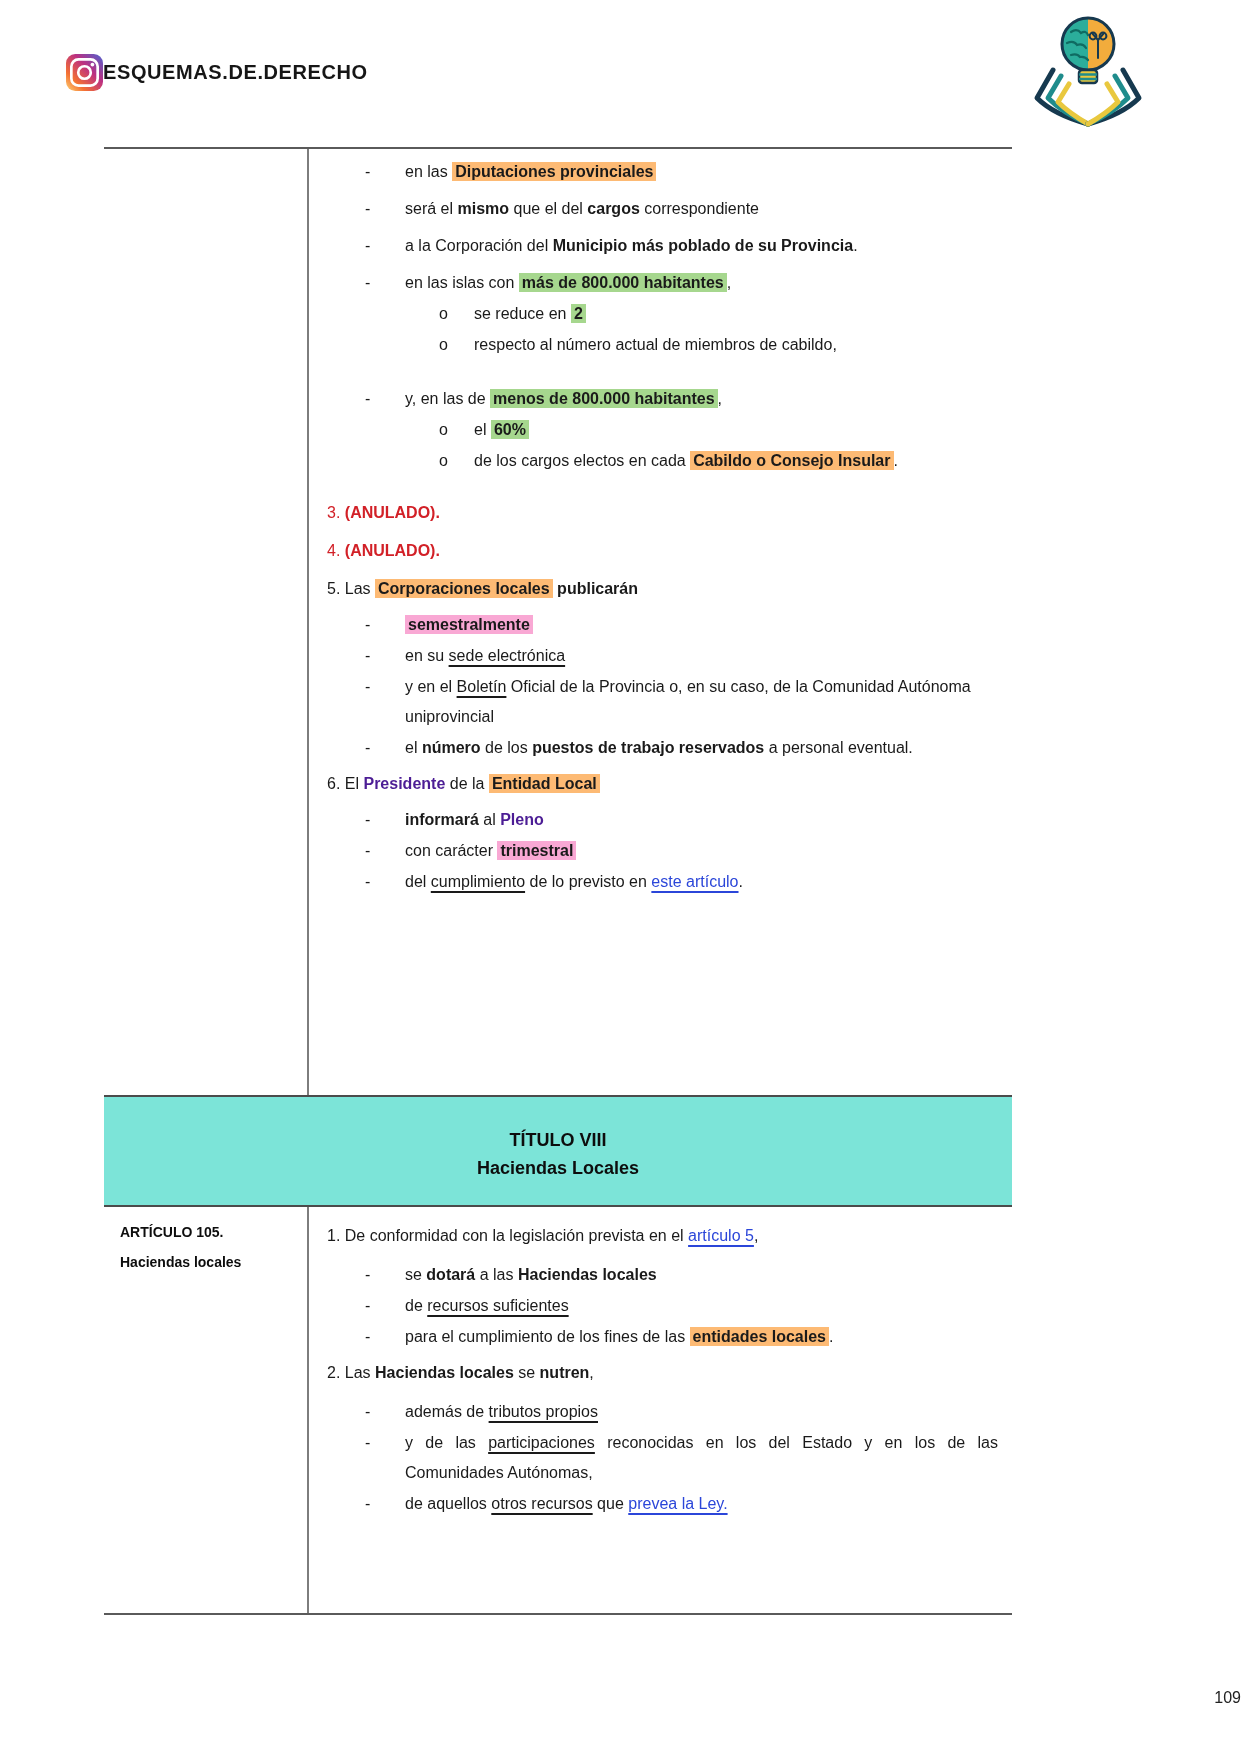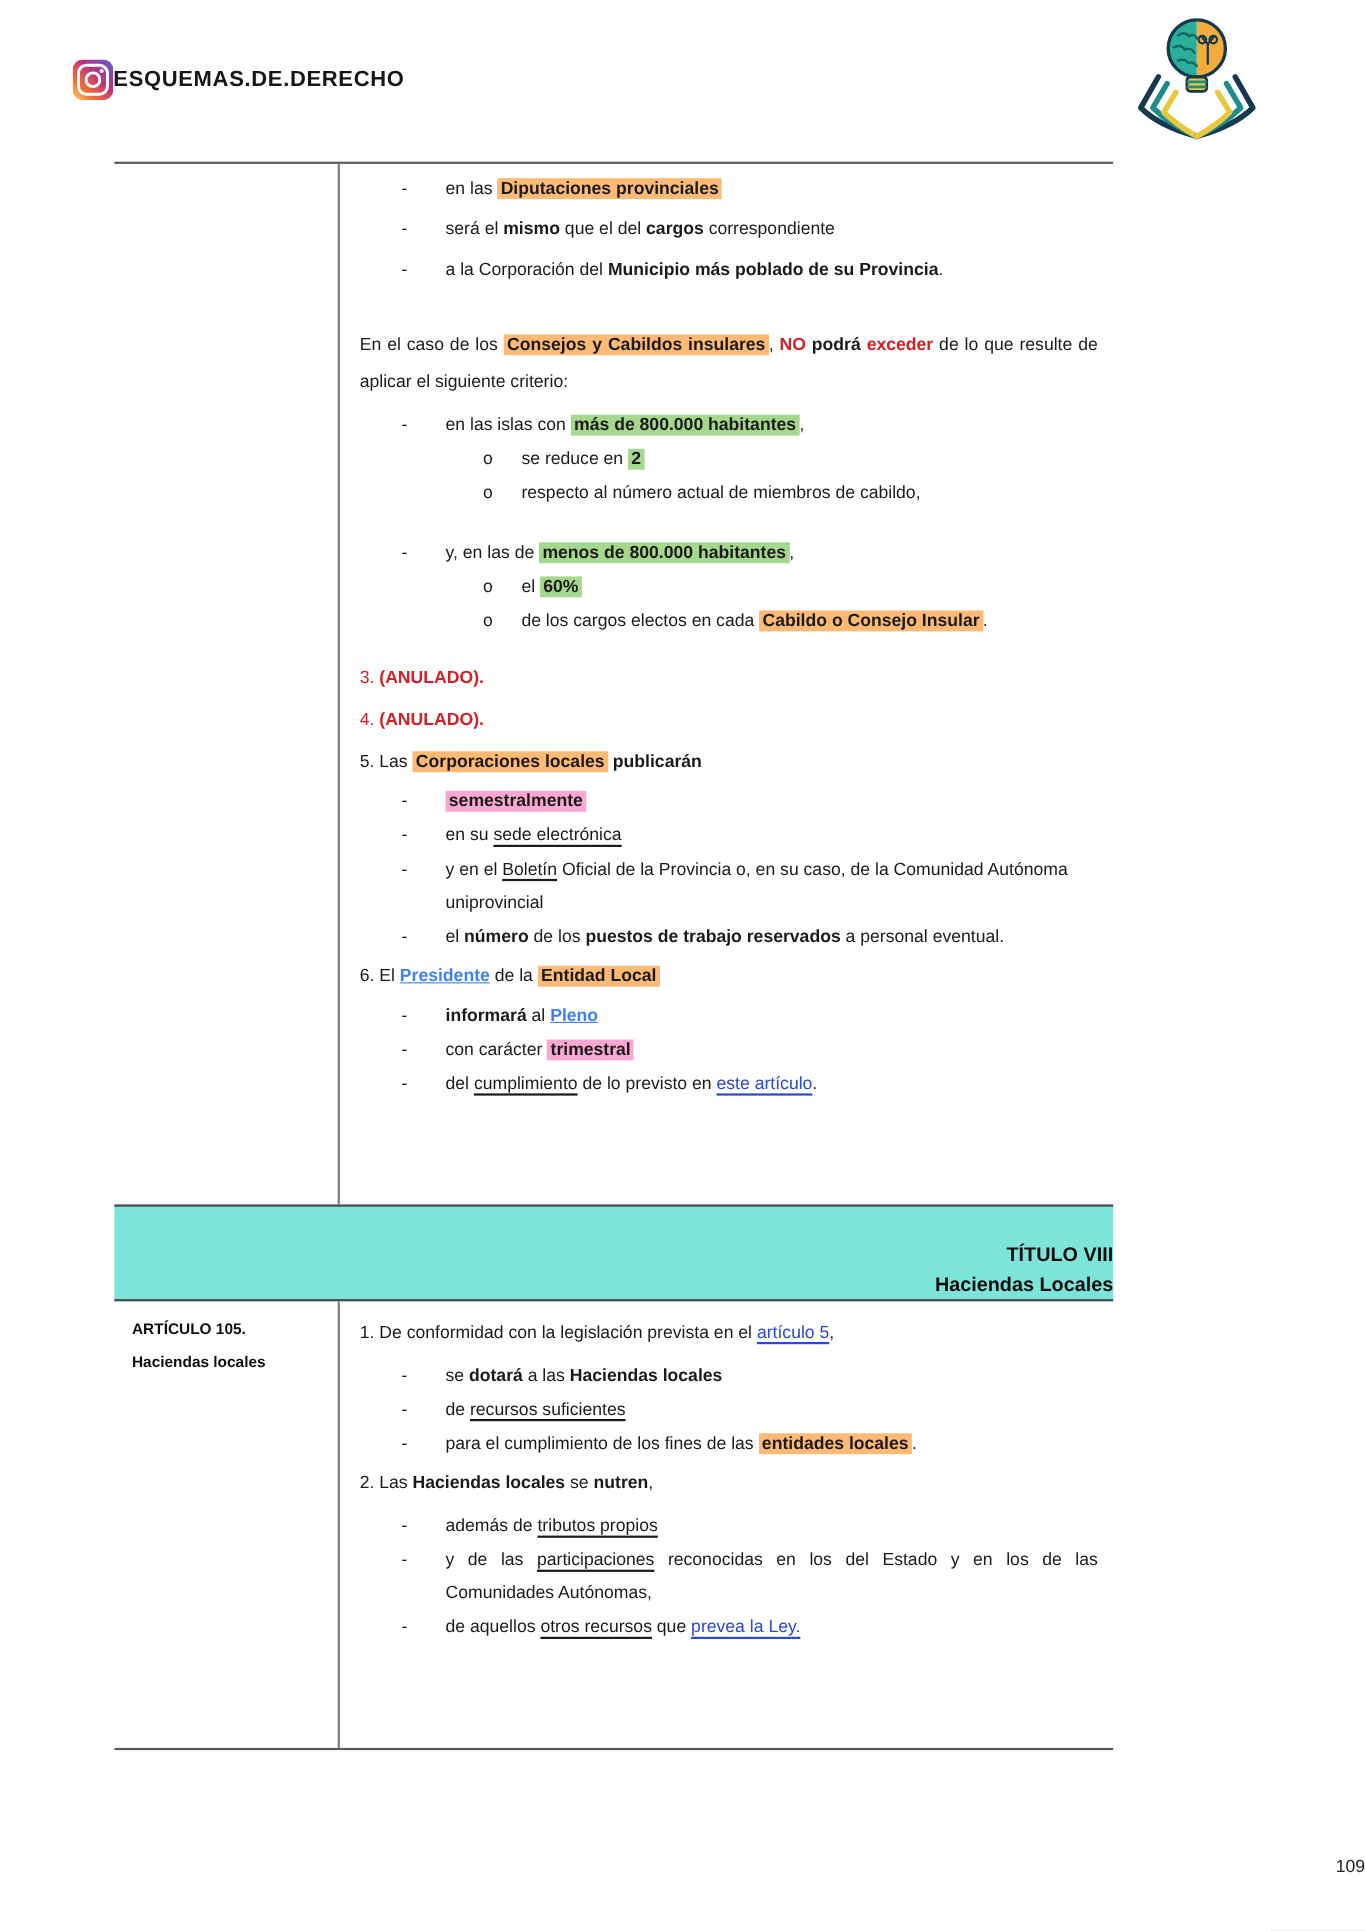--- a/index.html
+++ b/index.html
@@ -13,22 +13,22 @@
   .logo{position:absolute;left:1026px;top:10px;width:124px;height:126px;}
 
   
   .tbl{position:absolute;left:104px;top:147px;width:908px;}
   .row{display:flex;box-sizing:border-box;}
   .row1{height:948px;border-top:2px solid #5a5a5a;}
   .row2{height:408px;border-bottom:2px solid #5a5a5a;}
   .cell-l{width:205px;flex:0 0 auto;border-right:2px solid #7d7d7d;box-sizing:border-box;
           padding:10px 8px 0 16px;overflow:hidden;}
   .cell-r{flex:1;box-sizing:border-box;padding:8px 8px 0 18px;overflow:hidden;font-size:16px;}
-  .band{height:88px;background:#7CE4D8;border-top:2px solid #4b4b4b;border-bottom:2px solid #4b4b4b;
-        box-sizing:border-box;text-align:right;padding-top:29px;}
+  .band{height:112px;background:#7CE4D8;border-top:2px solid #4b4b4b;border-bottom:2px solid #4b4b4b;
+        box-sizing:border-box;text-align:center;padding-top:29px;}
   .band-line{font-weight:bold;font-size:18px;line-height:28px;color:#0d0d0d;}
   .art-label{font-weight:bold;font-size:14px;line-height:30px;color:#0d0d0d;}
 
   
   .blk{margin:0 0 1px 0;}
   .p{line-height:34px;margin-top:4px;margin-bottom:4px;}
   .li1,.li2{display:flex;line-height:30px;margin-bottom:1px;}
   .li1{margin-left:38px;}
   .li1 > .bullet{width:40px;flex:0 0 auto;}
   .li2{margin-left:112px;}
@@ -38,21 +38,21 @@
   .p.just{text-align:justify;}
   .sp-sm{margin-top:7px;}
   .sp-md{margin-top:20px;}
   .sp-lg{margin-top:24px;}
   .sp-xl{margin-top:36px;}
 
   
   .b{font-weight:bold;}
   .u{text-decoration:underline;text-underline-offset:4px;text-decoration-thickness:1.5px;}
   .red{color:#D22027;}
-  .sb{color:#3b82f6;text-decoration:underline;}
+  .sb{color:#4c1d95;}
   .link{color:#2B46D9;text-decoration:underline;text-underline-offset:4px;
         text-decoration-thickness:1.5px;cursor:pointer;}
   .ht{background:#fdba74;padding:1px 3px;}
   .hg{background:#A6D78E;padding:1px 3px;}
   .hy{background:#f9a8d4;padding:1px 3px;}
 
   
   .footer{position:absolute;left:0;top:1689px;width:100%;text-align:right;
           font-size:16px;color:#222;}
 </style>
@@ -125,23 +125,20 @@
             <span class="runs"><span>en las </span><span class="b ht">Diputaciones provinciales</span></span>
           </div>
           <div class="blk li1 sp-sm">
             <span class="bullet">-</span>
             <span class="runs"><span>será el </span><span class="b">mismo</span><span> que el del </span><span class="b">cargos</span><span> correspondiente</span></span>
           </div>
           <div class="blk li1 sp-sm">
             <span class="bullet">-</span>
             <span class="runs"><span>a la Corporación del </span><span class="b">Municipio más poblado de su Provincia</span><span>.</span></span>
           </div>
-          <div class="blk p sp-xl just">
-            <span class="runs"><span>En el caso de los </span><span class="b ht">Consejos y Cabildos insulares</span><span>, </span><span class="b red">NO</span><span> </span><span class="b">podrá</span><span> </span><span class="b red">exceder</span><span> de lo que resulte de aplicar el siguiente criterio:</span></span>
-          </div>
           <div class="blk li1 sp-sm">
             <span class="bullet">-</span>
             <span class="runs"><span>en las islas con </span><span class="b hg">más de 800.000 habitantes</span><span>,</span></span>
           </div>
           <div class="blk li2">
             <span class="bullet">o</span>
             <span class="runs"><span>se reduce en </span><span class="b hg">2</span></span>
           </div>
           <div class="blk li2">
             <span class="bullet">o</span>

